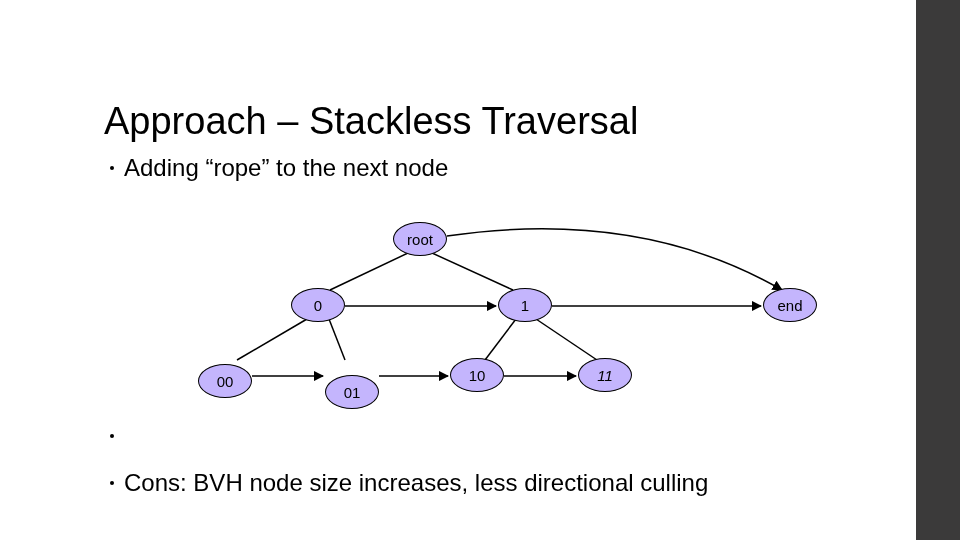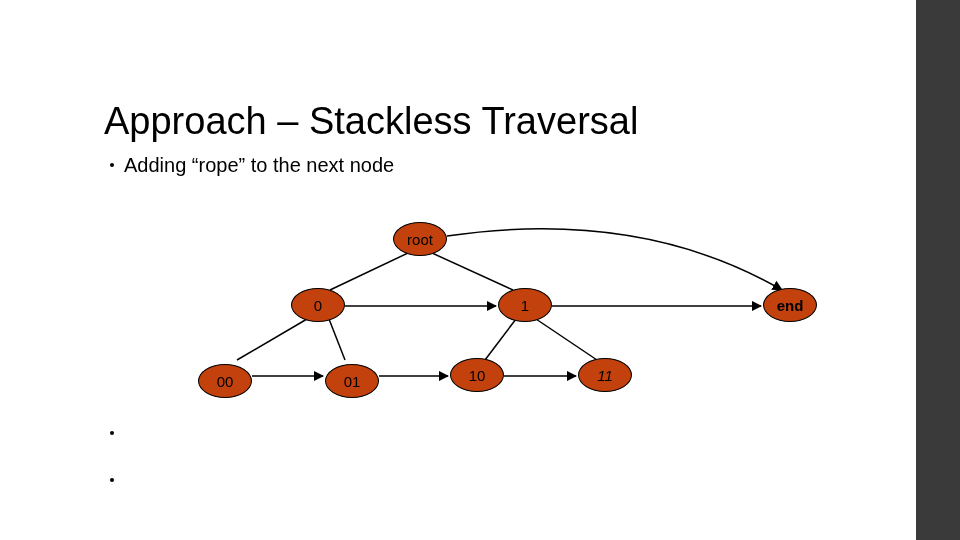--- a/index.html
+++ b/index.html
@@ -25,41 +25,41 @@
     position: absolute;
     left: 104px;
     top: 62px;
     font-size: 38px;
     font-weight: 400;
     letter-spacing: 0px;
     margin-top: 38px;
   }
   .bullet-line {
     position: absolute;
-    font-size: 20px;
+    font-size: 24px;
     line-height: 1.3;
   }
   .bullet-dot {
     display: inline-block;
     vertical-align: middle;
     width: 4px;
     height: 4px;
     border-radius: 50%;
     background: #000;
     margin-right: 10px;
     position: relative;
     top: -2px;
   }
   .node {
     position: absolute;
     width: 54px;
     height: 34px;
     border: 1.5px solid #000;
     border-radius: 50%;
-    background: #c2410c;
+    background: #c4b5fd;
     font-size: 15px;
     display: flex;
     align-items: center;
     justify-content: center;
     box-sizing: border-box;
     z-index: 2;
   }
   svg.edges {
     position: absolute;
     left: 0;
@@ -111,35 +111,35 @@
 
 <div class="node" style="left:393px; top:222px;">
     <span>root</span>
   </div>
 <div class="node" style="left:291px; top:288px;">
     <span>0</span>
   </div>
 <div class="node" style="left:498px; top:288px;">
     <span>1</span>
   </div>
-<div class="node" style="left:763px; top:288px;font-weight:bold;">
+<div class="node" style="left:763px; top:288px;">
     <span>end</span>
   </div>
 <div class="node" style="left:198px; top:364px;text-align:right;">
     <span>00</span>
   </div>
-<div class="node" style="left:325px; top:364px;">
+<div class="node" style="left:325px; top:375px;">
     <span>01</span>
   </div>
 <div class="node" style="left:450px; top:358px;">
     <span>10</span>
   </div>
 <div class="node" style="left:578px; top:358px;font-style:italic;">
     <span>11</span>
   </div>
 
 <div class="bullet-line" style="left:110px; top:420px;">
   <span class="bullet-dot"></span>
 </div>
 
 <div class="bullet-line" style="left:110px; top:467px;">
-  <span class="bullet-dot"></span>
+  <span class="bullet-dot"></span><span>Cons: BVH node size increases, less directional culling</span>
 </div>
 
 </body></html>

